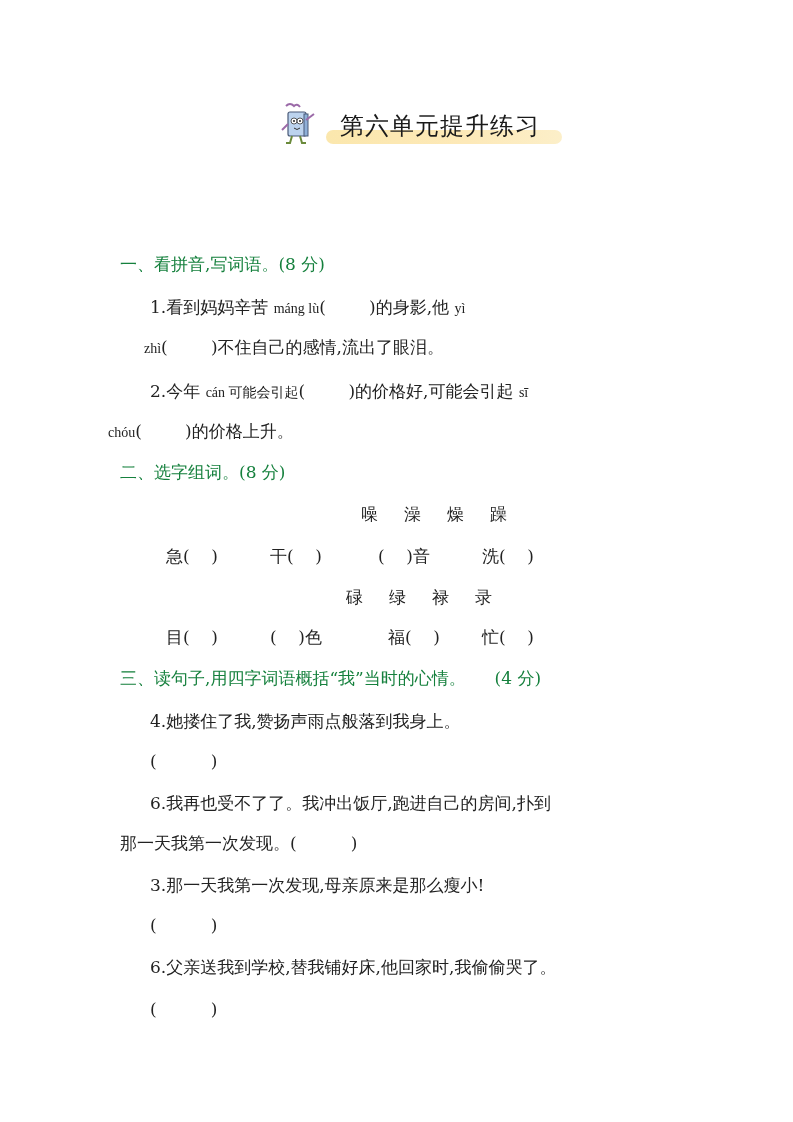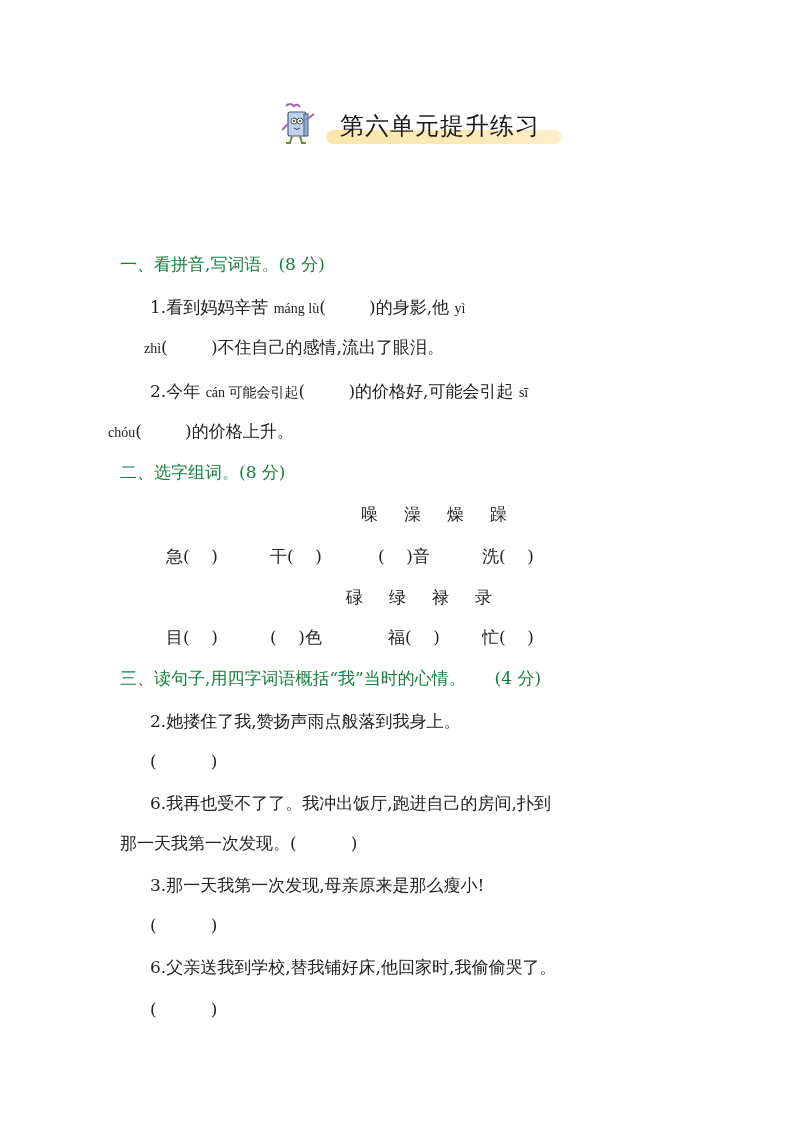--- a/index.html
+++ b/index.html
@@ -151,21 +151,21 @@
     <span class="w blank-paren" style="position:absolute;left:222px;">福(    )</span>
     <span class="w blank-paren" style="position:absolute;left:316px;">忙(    )</span>
   </div>
 
   <div class="line section-title" style="left:120px; top:667px;">
     <span>三、读句子,用四字词语概括“我”当时的心情。</span>
     <span style="display:inline-block;width:18px;"></span>
     <span>(4 分)</span>
   </div>
 
-  <div class="line" style="left:150px; top:710px;">2.她搂住了我,赞扬声雨点般落到我身上。</div>
+  <div class="line" style="left:150px; top:710px;">4.她搂住了我,赞扬声雨点般落到我身上。</div>
   <div class="line blank-paren" style="left:150px; top:750px;">(          )</div>
 
   <div class="line" style="left:150px; top:792px;">6.我再也受不了了。我冲出饭厅,跑进自己的房间,扑到</div>
   <div class="line" style="left:120px; top:832px;">
     <span>那一天我第一次发现。</span><span class="blank-paren">(          )</span>
   </div>
 
   <div class="line" style="left:150px; top:874px;">3.那一天我第一次发现,母亲原来是那么瘦小!</div>
   <div class="line blank-paren" style="left:150px; top:914px;">(          )</div>
 

